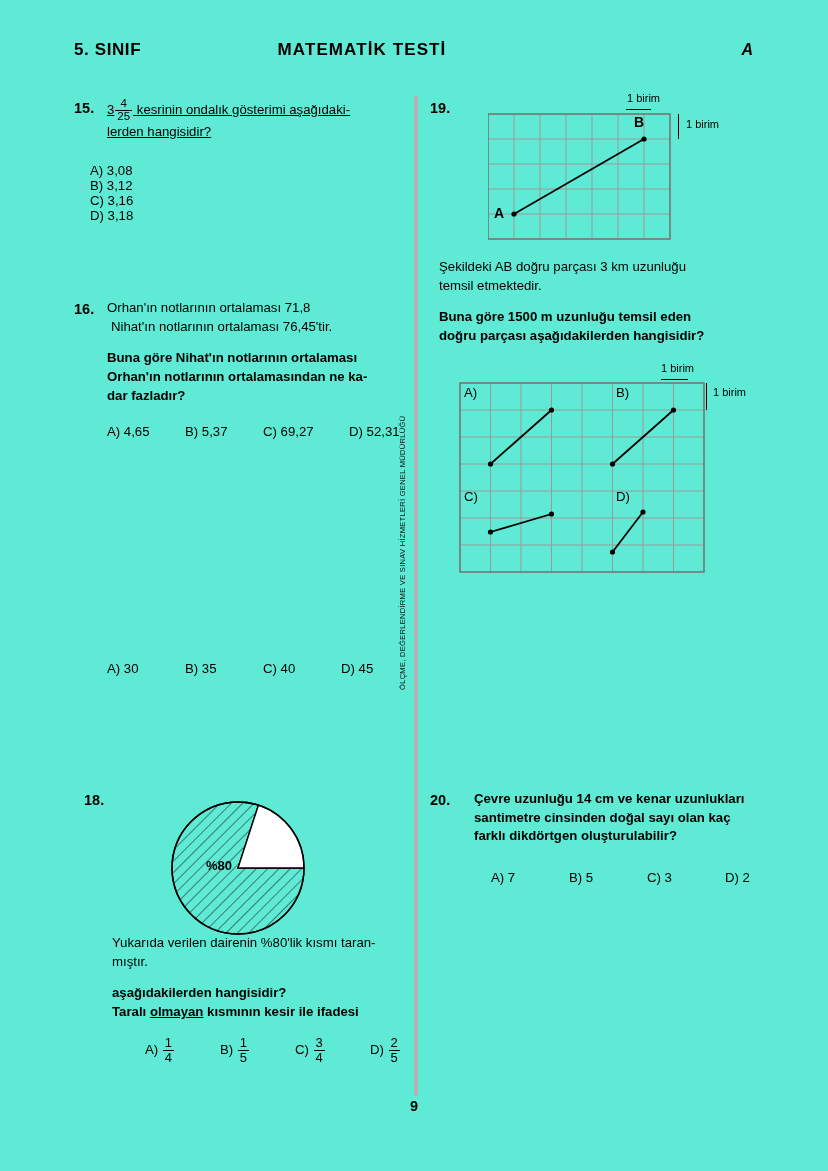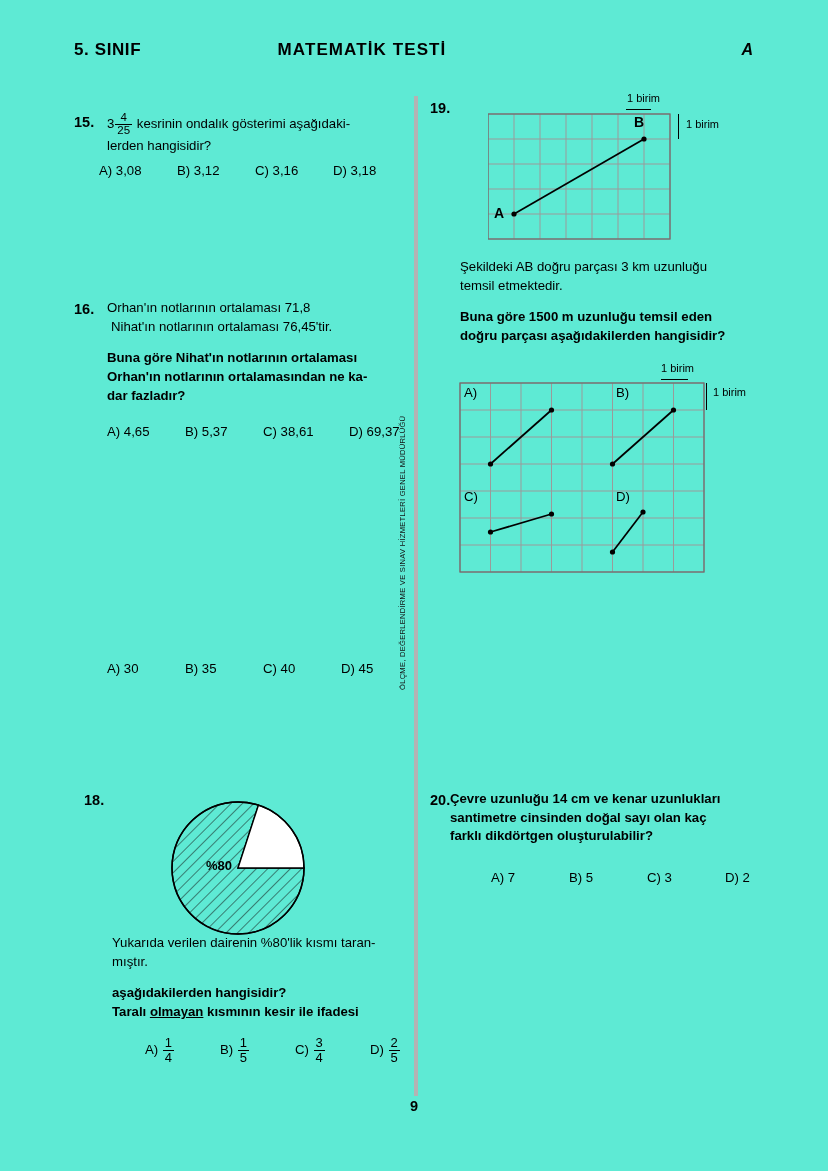--- a/index.html
+++ b/index.html
@@ -153,53 +153,53 @@
 
   <div id="header">
     <div class="hdr-grade">5. SINIF</div>
     <div class="hdr-title">MATEMATİK TESTİ</div>
     <div class="hdr-booklet">A</div>
   </div>
 
   <div id="divider"></div>
   <div id="vertical-credit">ÖLÇME, DEĞERLENDİRME VE SINAV HİZMETLERİ GENEL MÜDÜRLÜĞÜ</div>
 
-  <div class="q" style="left:74px; top:112px; width:330px;">
+  <div class="q" style="left:74px; top:98px; width:330px;text-decoration:underline;">
     <div class="qnum">15.</div>
     <div class="qbody">
       <p class="stem">
         <span class="mixed-int">3</span><span class="frac"><span class="num">4</span><span class="den">25</span></span>
         <span>kesrinin ondalık gösterimi aşağıdaki-</span>
       </p>
       <p class="stem">lerden hangisidir?</p>
     </div>
   </div>
-  <div class="opts" style="position:absolute; left:66px; top:163px; width:340px;">
+  <div class="opts" style="position:absolute; left:57px; top:163px; width:340px;flex-direction:column;">
     <div class="opt"><span>A)</span> <span>3,08</span></div>
     <div class="opt"><span>B)</span> <span>3,12</span></div>
     <div class="opt"><span>C)</span> <span>3,16</span></div>
     <div class="opt"><span>D)</span> <span>3,18</span></div>
   </div>
 
   <div class="q" style="left:74px; top:299px; width:330px;">
     <div class="qnum">16.</div>
     <div class="qbody">
       <p class="stem">Orhan'ın notlarının ortalaması 71,8</p>
       <p class="stem" style="margin-left:4px;">Nihat'ın notlarının ortalaması 76,45'tir.</p>
       <div class="gap"></div>
       <p class="stem bold">Buna göre Nihat'ın notlarının ortalaması</p>
       <p class="stem bold">Orhan'ın notlarının ortalamasından ne ka-</p>
       <p class="stem bold">dar fazladır?</p>
     </div>
   </div>
   <div class="opts" style="position:absolute; left:74px; top:424px; width:345px;align-items:center;">
     <div class="opt"><span>A)</span> <span>4,65</span></div>
     <div class="opt"><span>B)</span> <span>5,37</span></div>
-    <div class="opt wide"><span>C)</span> <span>38,61</span></div>
-    <div class="opt wide"><span>D)</span> <span>69,37</span></div>
+    <div class="opt wide"><span>C)</span> <span>69,27</span></div>
+    <div class="opt wide"><span>D)</span> <span>52,31</span></div>
   </div>
 
   <div class="opts" style="position:absolute; left:74px; top:661px; width:340px;">
     <div class="opt"><span>A)</span> <span>30</span></div>
     <div class="opt"><span>B)</span> <span>35</span></div>
     <div class="opt"><span>C)</span> <span>40</span></div>
     <div class="opt"><span>D)</span> <span>45</span></div>
   </div>
 
   <div class="q" style="left:84px; top:790px; width:330px;">
@@ -265,21 +265,21 @@
       </g>
       <rect x="0" y="22" width="182" height="125" fill="none" stroke="#6f6f6f" stroke-width="1.3"></rect>
       <line x1="26" y1="122" x2="156" y2="47" stroke="#000" stroke-width="1.7"></line>
       <circle cx="26" cy="122" r="2.6" fill="#000"></circle>
       <circle cx="156" cy="47" r="2.6" fill="#000"></circle>
     </svg>
     <div class="pt-label" style="left:6px; top:113px;">A</div>
     <div class="pt-label" style="left:146px; top:22px;">B</div>
   </div>
 
-  <div class="q" style="left:460px; top:258px; width:310px;">
+  <div class="q" style="left:439px; top:258px; width:310px;">
     <p class="stem">Şekildeki AB doğru parçası 3 km uzunluğu</p>
     <p class="stem">temsil etmektedir.</p>
     <div class="gap"></div>
     <p class="stem bold">Buna göre 1500 m uzunluğu temsil eden</p>
     <p class="stem bold">doğru parçası aşağıdakilerden hangisidir?</p>
   </div>
 
   <div class="fig" style="left:458px; top:362px; width:300px; height:225px;">
     <div class="unit-label" style="left:203px; top:0px;">1 birim</div>
     <div class="unit-bar-h" style="left:203px; top:17px; width:27px;"></div>
@@ -324,21 +324,21 @@
       <circle cx="185" cy="150" r="2.6" fill="#000"></circle>
     </svg>
     <div style="position:absolute; left:6px; top:23px; font-size:13.2px;">A)</div>
     <div style="position:absolute; left:158px; top:23px; font-size:13.2px;">B)</div>
     <div style="position:absolute; left:6px; top:127px; font-size:13.2px;">C)</div>
     <div style="position:absolute; left:158px; top:127px; font-size:13.2px;">D)</div>
   </div>
 
   <div class="q" style="left:430px; top:790px; width:340px;">
     <div class="qnum">20.</div>
-    <div class="qbody" style="margin-left:20px;">
+    <div class="qbody" style="margin-left:44px;">
       <p class="stem bold">Çevre uzunluğu 14 cm ve kenar uzunlukları</p>
       <p class="stem bold">santimetre cinsinden doğal sayı olan kaç</p>
       <p class="stem bold">farklı dikdörtgen oluşturulabilir?</p>
     </div>
   </div>
   <div class="opts" style="position:absolute; left:458px; top:870px; width:320px;">
     <div class="opt"><span>A)</span> <span>7</span></div>
     <div class="opt"><span>B)</span> <span>5</span></div>
     <div class="opt"><span>C)</span> <span>3</span></div>
     <div class="opt"><span>D)</span> <span>2</span></div>

